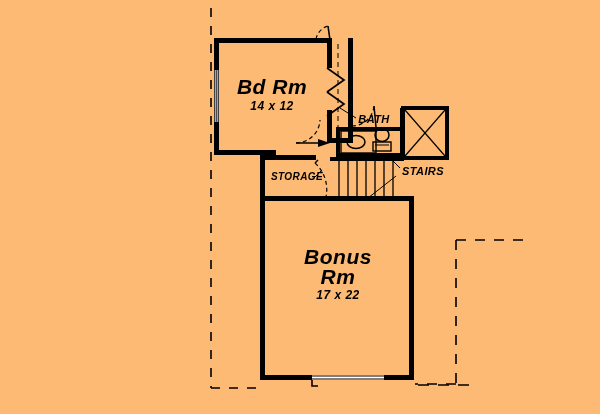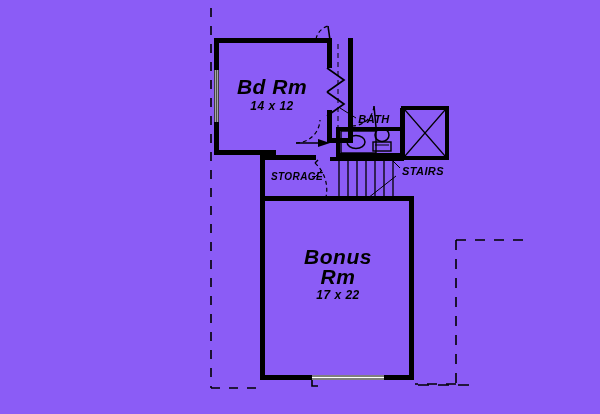--- a/index.html
+++ b/index.html
@@ -4,21 +4,21 @@
 <style>
   html, body {
     margin: 0;
     padding: 0;
     background: #ffffff;
   }
   #plan-root {
     position: relative;
     width: 600px;
     height: 414px;
-    background: #8b5cf6;
+    background: #fdba74;
     overflow: hidden;
     font-family: "Liberation Sans", sans-serif;
   }
   #plan-svg {
     position: absolute;
     left: 0;
     top: 0;
     width: 600px;
     height: 414px;
     display: block;

